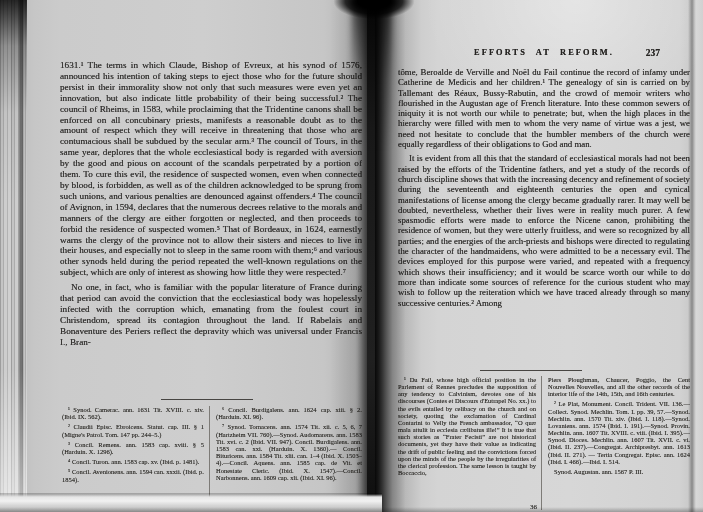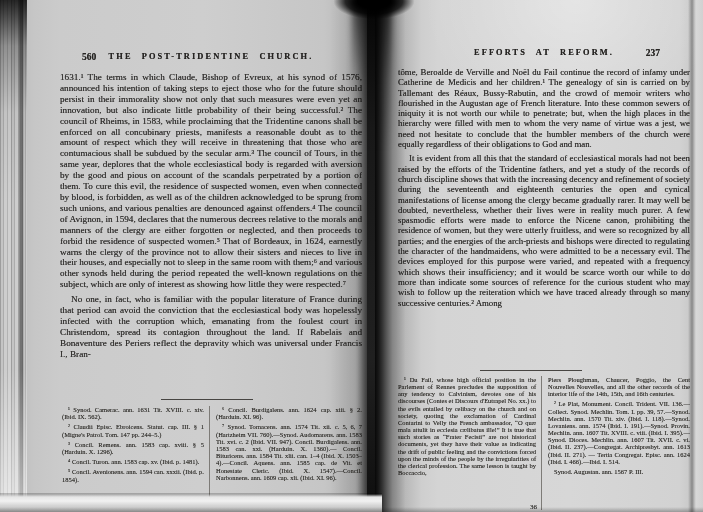--- a/index.html
+++ b/index.html
@@ -101,24 +101,20 @@
     text-shadow:0 0 0.5px rgba(70,70,70,0.8);
   }
 </style>
 </head>
 <body>
 
 <div class="book">
 
   <div class="page page-left">
     <div class="content pl-content">
-      <div class="running-head">
-        <span class="pagenum pn-left">560</span>
-        <span class="head-title">THE POST-TRIDENTINE CHURCH.</span>
-      </div>
       <div class="body-text pl-body">
         <p class="noindent">1631.¹  The terms in which Claude, Bishop of Evreux, at his synod of 1576, announced his intention of taking steps to eject those who for the future should persist in their immorality show not only that such measures were even yet an innovation, but also indicate little probability of their being successful.²  The council of Rheims, in 1583, while proclaiming that the Tridentine canons shall be enforced on all concubinary priests, manifests a reasonable doubt as to the amount of respect which they will receive in threatening that those who are contumacious shall be subdued by the secular arm.³  The council of Tours, in the same year, deplores that the whole ecclesiastical body is regarded with aversion by the good and pious on account of the scandals perpetrated by a portion of them.  To cure this evil, the residence of suspected women, even when connected by blood, is forbidden, as well as of the children acknowledged to be sprung from such unions, and various penalties are denounced against offenders.⁴  The council of Avignon, in 1594, declares that the numerous decrees relative to the morals and manners of the clergy are either forgotten or neglected, and then proceeds to forbid the residence of suspected women.⁵  That of Bordeaux, in 1624, earnestly warns the clergy of the province not to allow their sisters and nieces to live in their houses, and especially not to sleep in the same room with them;⁶ and various other synods held during the period repeated the well-known regulations on the subject, which are only of interest as showing how little they were respected.⁷</p>
         <p class="indent">No one, in fact, who is familiar with the popular literature of France during that period can avoid the conviction that the ecclesiastical body was hopelessly infected with the corruption which, emanating from the foulest court in Christendom, spread its contagion throughout the land.  If Rabelais and Bonaventure des Periers reflect the depravity which was universal under Francis I., Bran-</p>
       </div>
       <div class="fn-rule pl-rule"></div>
       <div class="footnotes pl-footnotes">
         <div class="fn-col">
           <p>¹ Synod. Camerac. ann. 1631 Tit. XVIII. c. xiv. (Ibid. IX. 562).</p>
           <p>² Claudii Episc. Ebroicens. Statut. cap. III. § 1 (Migne's Patrol. Tom. 147 pp. 244–5.)</p>
           <p>³ Concil. Remens. ann. 1583 cap. xviii. § 5 (Harduin. X. 1296).</p>

